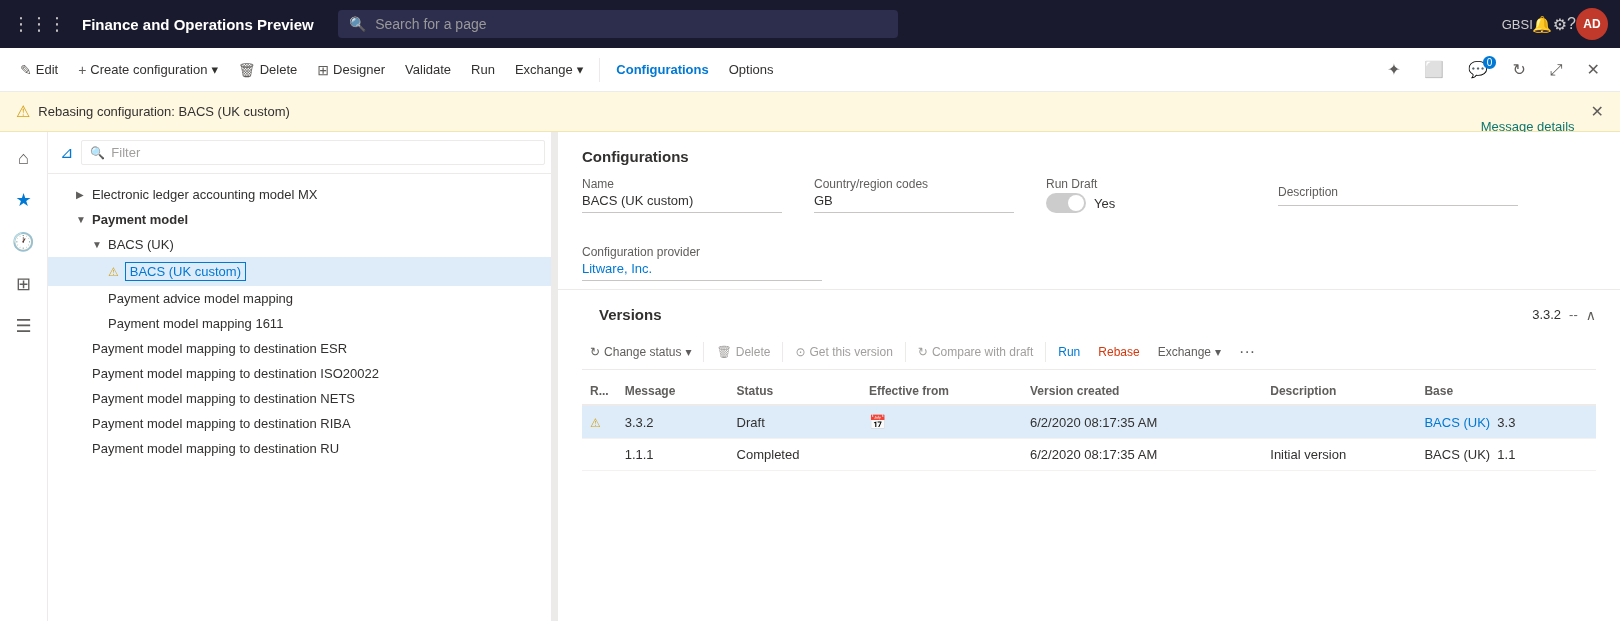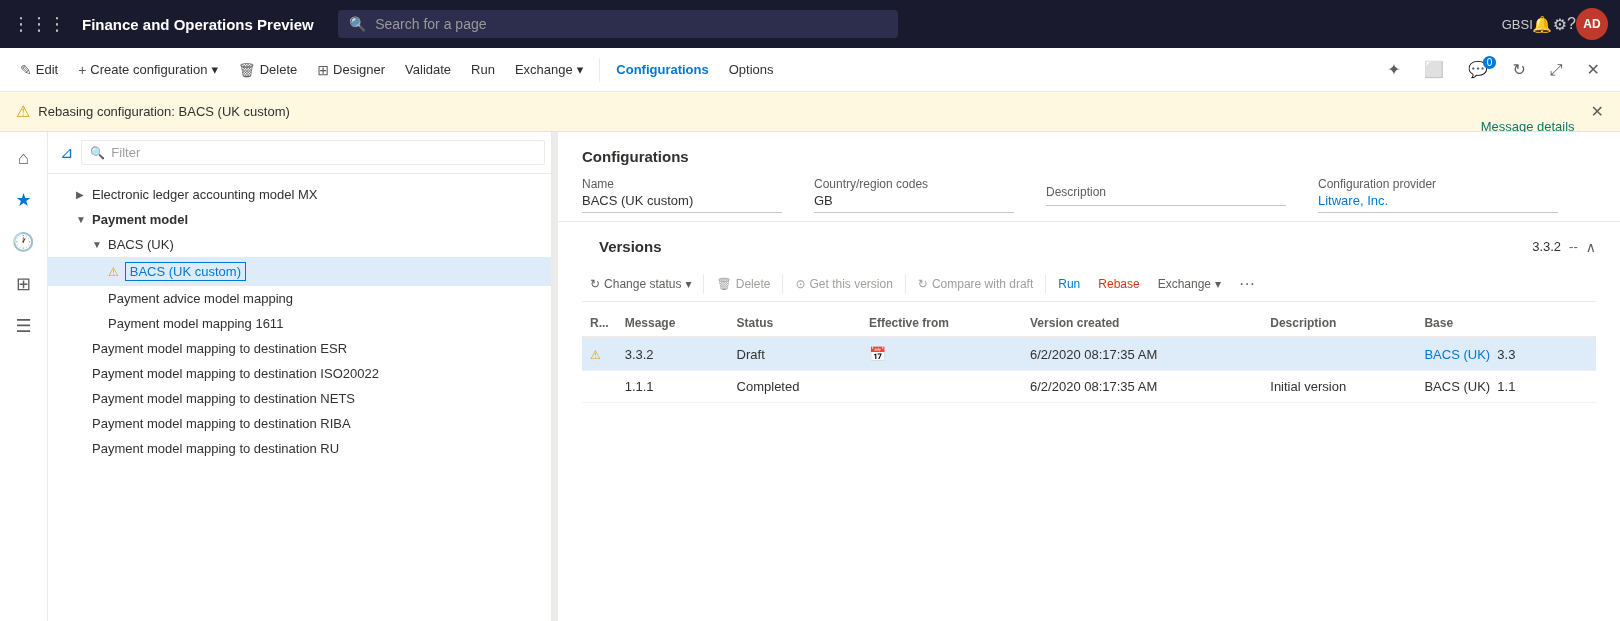--- a/index.html
+++ b/index.html
@@ -325,20 +325,29 @@
         <div class="config-field">
           <span class="field-label">Name</span>
           <span class="field-value">BACS (UK custom)</span>
         </div>
 
         <div class="config-field">
           <span class="field-label">Country/region codes</span>
           <span class="field-value">GB</span>
         </div>
 
+        <div class="config-field">
+          <span class="field-label">Run Draft</span>
+          <div class="toggle-group">
+            <div class="toggle">
+              <div class="toggle-knob"></div>
+            </div>
+            <span class="toggle-label">Yes</span>
+          </div>
+        </div>
 
         <div class="config-field" style="min-width:240px;">
           <span class="field-label">Description</span>
           <span class="field-value"></span>
         </div>
 
         <div class="config-field" style="min-width:240px;">
           <span class="field-label">Configuration provider</span>
           <span class="field-value link">Litware, Inc.</span>
         </div>

